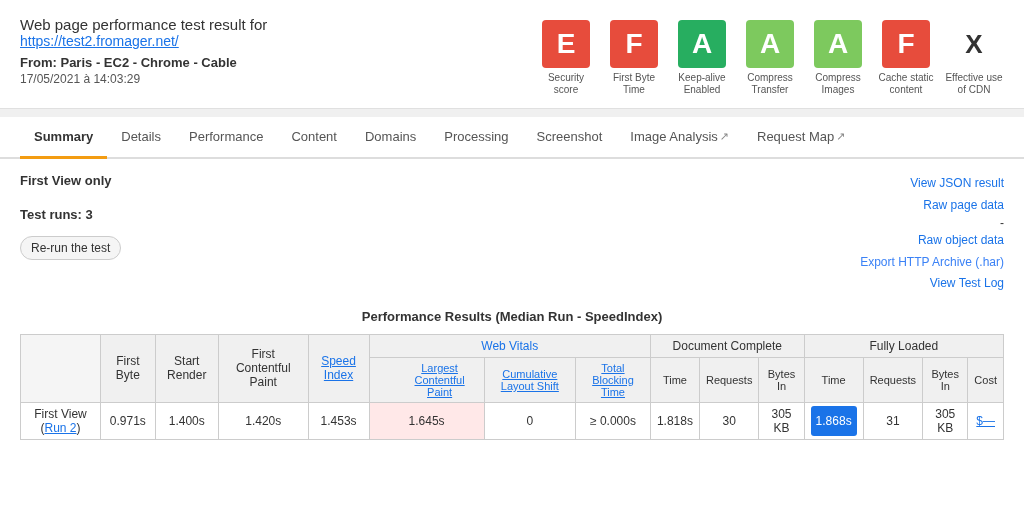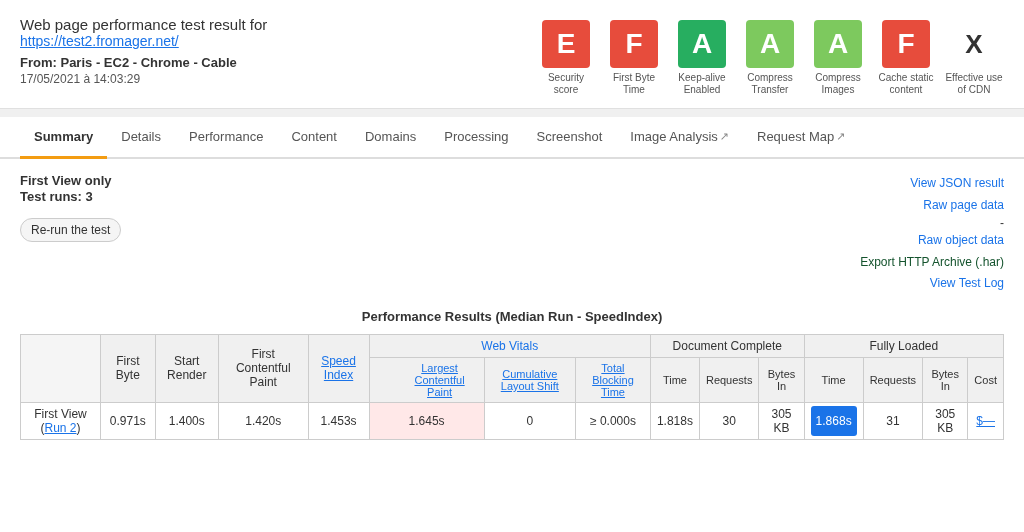--- a/index.html
+++ b/index.html
@@ -29,21 +29,21 @@
     .tab.active { color: #333; font-weight: bold; border-bottom: 3px solid #f39c12; }
     .tab-ext { display: inline-flex; align-items: center; gap: 2px; }
     .ext-icon { font-size: 11px; color: #888; }
 
     
     .main { padding: 14px 20px; }
 
     .view-info { display: flex; justify-content: space-between; align-items: flex-start; margin-bottom: 10px; }
     .view-left { }
     .view-title { font-weight: bold; font-size: 13px; }
-    .view-runs { font-size: 13px; margin-top: 1px; }
+    .view-runs { font-size: 13px; margin-top: 19px; }
     .view-runs span { font-weight: bold; }
     .view-right { text-align: right; font-size: 12px; }
     .view-right a { color: #1a73e8; text-decoration: none; display: block; line-height: 1.8; }
 
     .rerun-btn { margin-top: 6px; padding: 4px 10px; font-size: 12px; border: 1px solid #ccc; background: #f5f5f5; cursor: pointer; border-radius: 12px; color: #333; }
 
     
     .table-title { text-align: center; font-weight: bold; font-size: 13px; margin: 14px 0 10px 0; }
 
     .perf-table { width: 100%; border-collapse: collapse; font-size: 12px; }
@@ -139,21 +139,21 @@
       <div style="margin-top:8px;">
         <button class="rerun-btn">Re-run the test</button>
       </div>
     </div>
     <div class="view-right" id="result-links">
     <div>
           <a href="#" style="color: rgb(26, 115, 232); text-decoration: none;">View JSON result</a>
         </div>
         <div><a href="#" style="color: rgb(26, 115, 232); text-decoration: none;">Raw page data</a><span> - </span><a href="#" style="color: rgb(26, 115, 232); text-decoration: none;">Raw object data</a></div>
         <div>
-          <a href="#" style="color: #14532d; text-decoration: none;">Export HTTP Archive (.har)</a>
+          <a href="#" style="color: #3b82f6; text-decoration: none;">Export HTTP Archive (.har)</a>
         </div>
         <div>
           <a href="#" style="color: rgb(26, 115, 232); text-decoration: none;">View Test Log</a>
         </div>
       </div>
   </div>
 
   <div class="table-title">Performance Results (Median Run - SpeedIndex)</div>
 
   <table class="perf-table">

